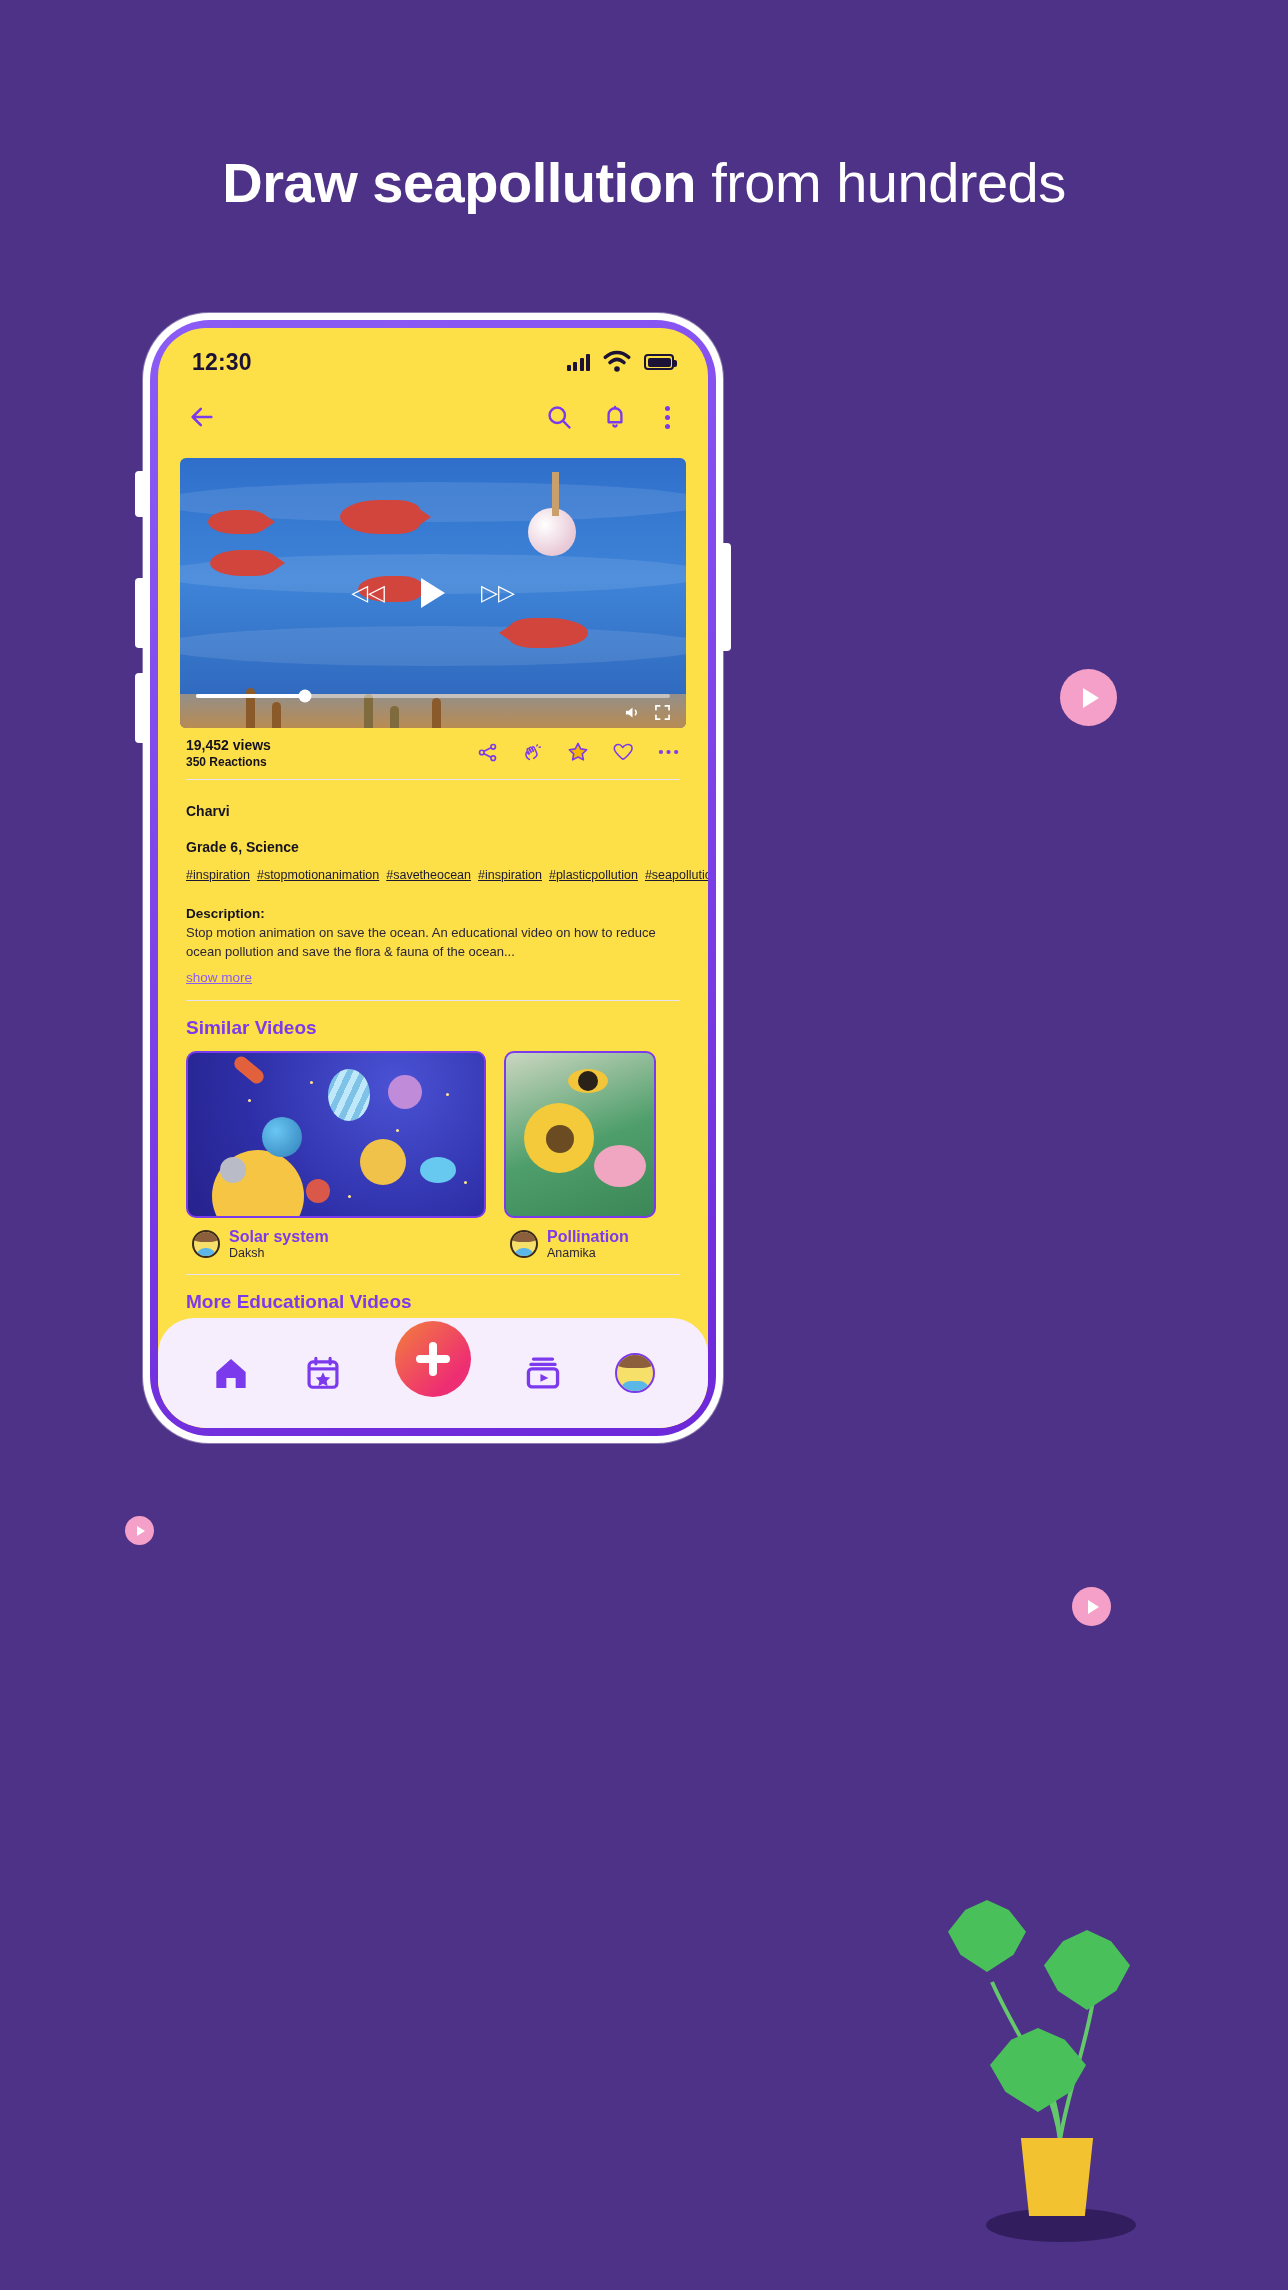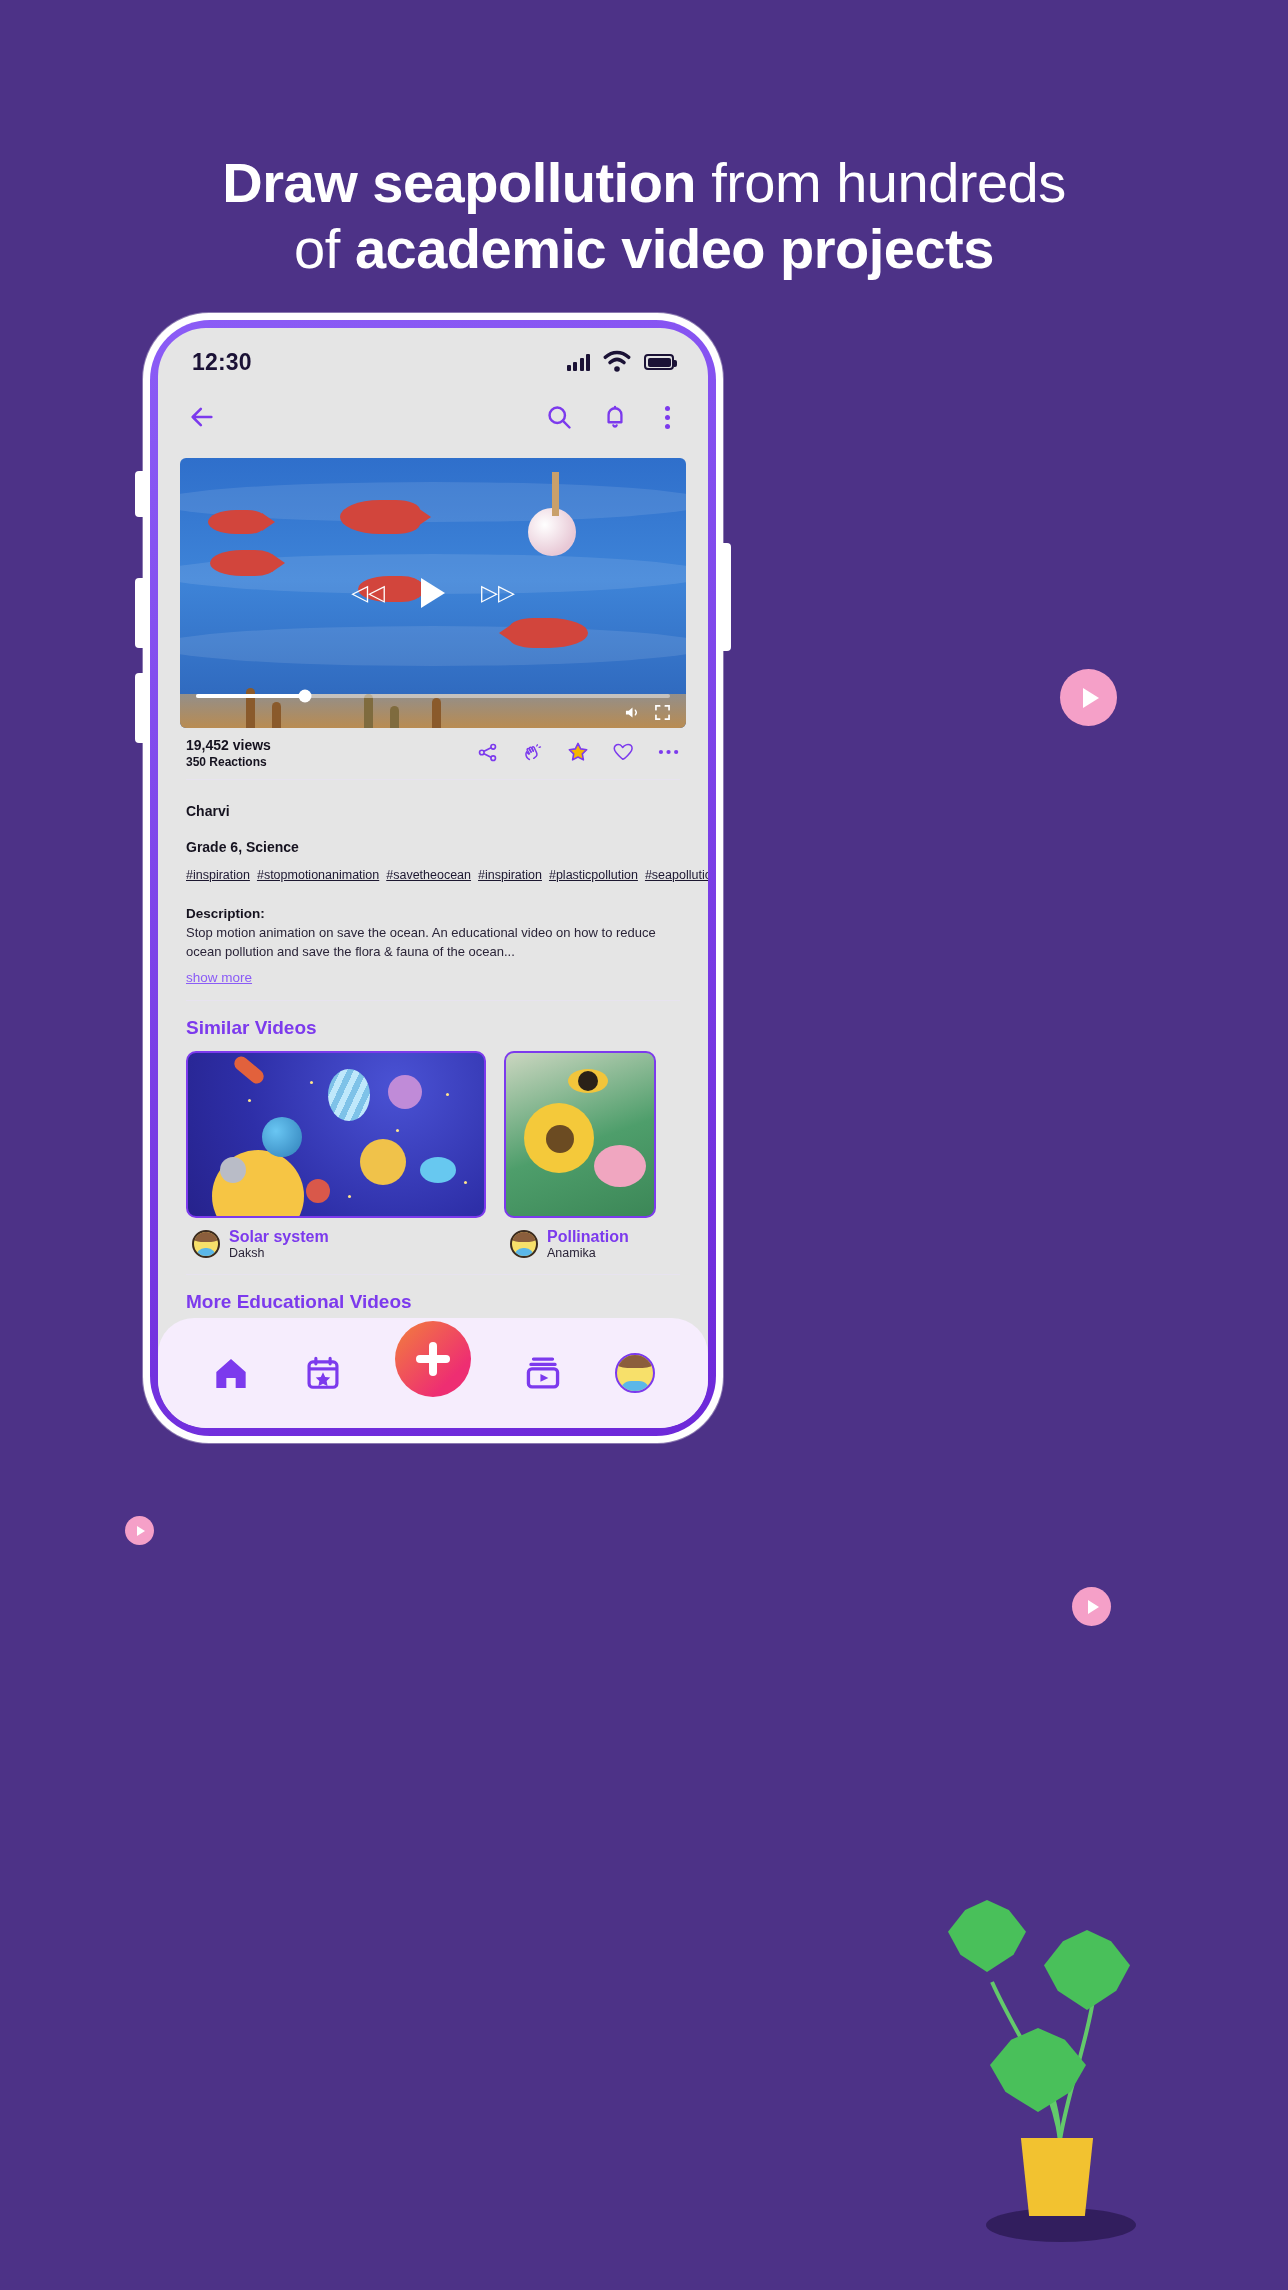--- a/index.html
+++ b/index.html
@@ -39,21 +39,21 @@
   }
   .phone-mid {
     position: absolute; inset: 7px;
     border-radius: 60px;
     background: #7C3AED;
     background: linear-gradient(160deg,#8B5CF6 0%, #6D28D9 100%);
   }
   .phone-inner {
     position: absolute; inset: 15px;
     border-radius: 48px;
-    background: #e5e5e5;
+    background: #fde047;
     overflow: hidden;
   }
   
   .side-btn {
     position: absolute; left: -8px;
     width: 9px; background: #FFFFFF;
     border-radius: 4px 0 0 4px;
   }
   .side-btn.b1 { top: 158px; height: 46px; }
   .side-btn.b2 { top: 265px; height: 70px; }
@@ -299,23 +299,20 @@
     left: 42px; top: 148px; width: 96px; height: 84px;
     clip-path: polygon(50% 0,78% 14%,100% 44%,84% 76%,50% 100%,16% 76%,0 44%,22% 14%);
   }
 </style>
 </head>
 <body>
 
 <div class="headline">
   <div>
     <b>Draw seapollution</b><span> from hundreds</span>
-  </div>
-  <div>
-    <span>of </span><b>academic video projects</b>
   </div>
 </div>
 
 <div class="badge b-big">
     <div class="tri"></div>
   </div>
 <div class="badge b-left">
     <div class="tri"></div>
   </div>
 <div class="badge b-right">

